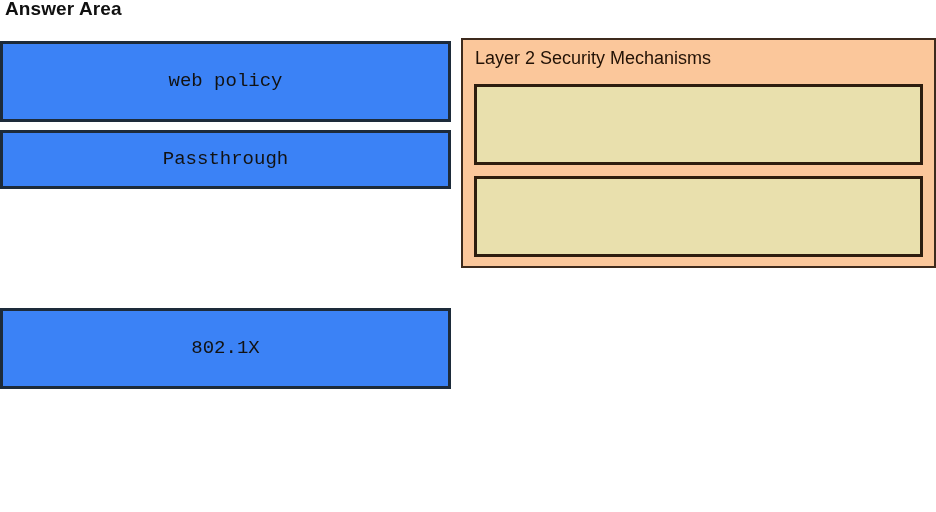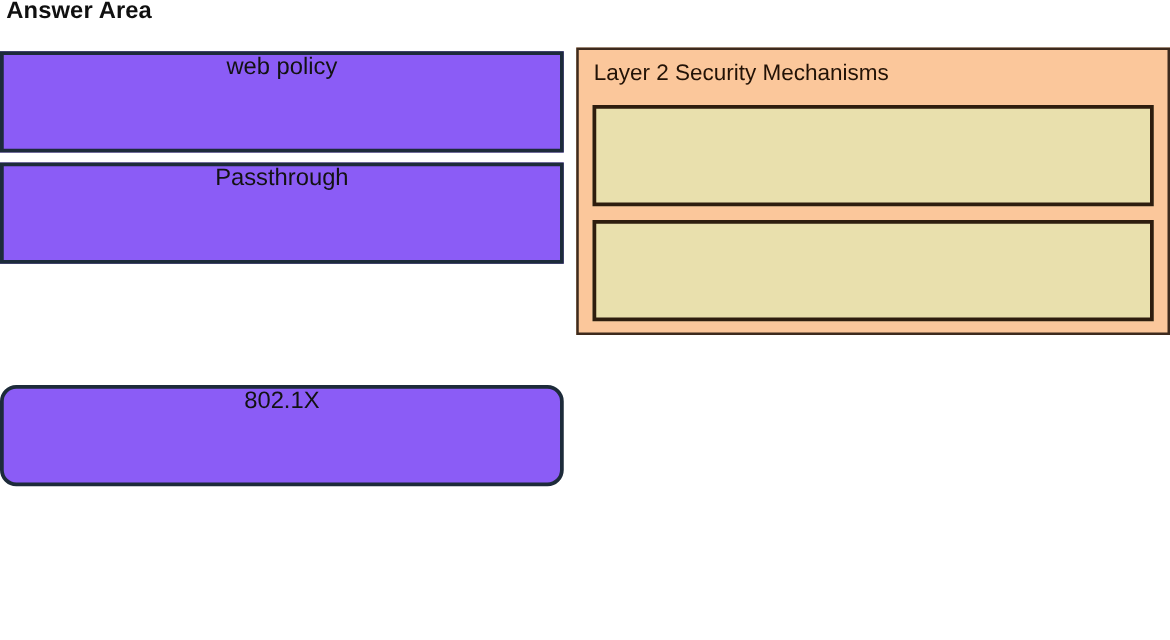--- a/index.html
+++ b/index.html
@@ -34,37 +34,38 @@
     left: 0px;
     top: 41px;
     width: 451px;
     height: 348px;
   }
   .source-tile {
     position: absolute;
     left: 0px;
     width: 451px;
     box-sizing: border-box;
-    background: #8b5cf6;
+    background: #3b82f6;
     border: 3px solid #1d2b3a;
     display: flex;
-    align-items: flex-start;
+    align-items: center;
     justify-content: center;
+    font-family: Liberation Mono, monospace;
   }
   .source-tile .tile-label {
     font-size: 19px;
     color: #121212;
     text-align: center;
     line-height: 1.1;
     white-space: nowrap;
   }
   #source-tile-0 { top: 0px;   height: 81px; }
-  #source-tile-1 { top: 89px;  height: 81px; }
+  #source-tile-1 { top: 89px;  height: 59px; }
   #source-tile-2 { top: 178px; height: 81px; }
-  #source-tile-3 { top: 267px; height: 81px; border-radius: 13px; }
+  #source-tile-3 { top: 267px; height: 81px; }
 
   
   #target-column {
     position: absolute;
     left: 461px;
     top: 38px;
     width: 475px;
     height: 382px;
   }
   .target-panel {

